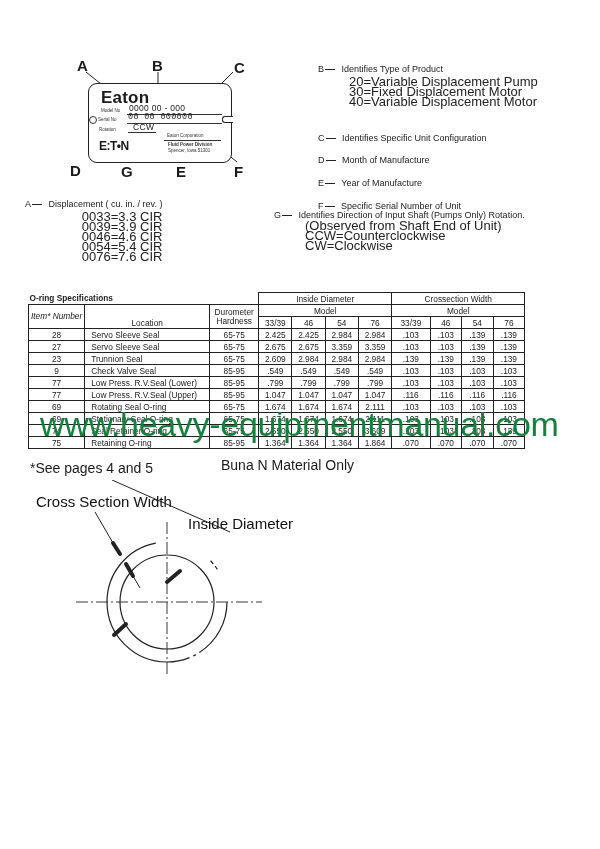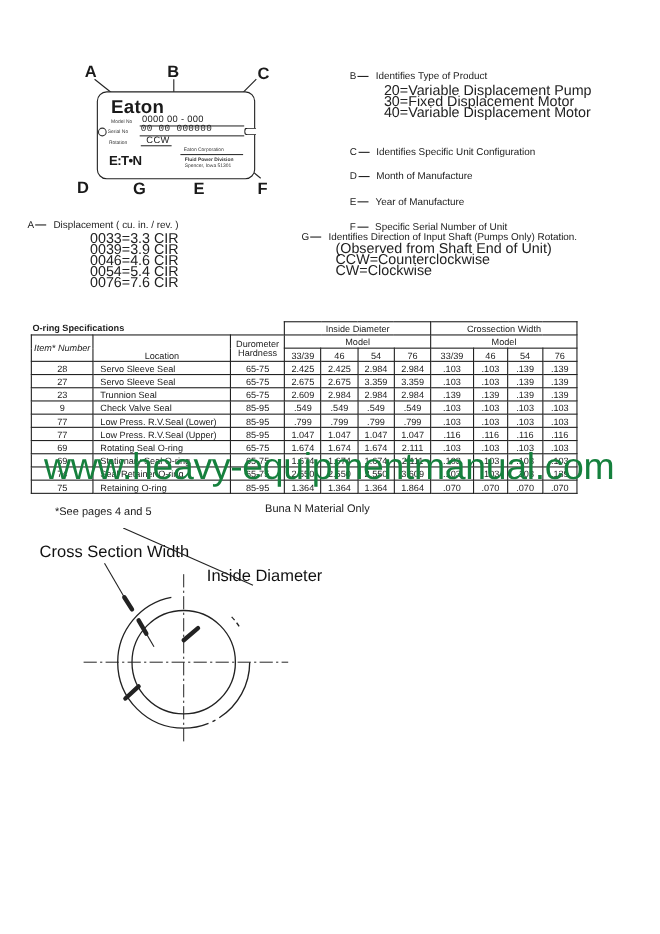--- a/index.html
+++ b/index.html
@@ -18,21 +18,21 @@
   .legend .dash { display:inline-block; width:10px; border-top:1.5px solid #222; vertical-align:middle; margin:0 4px 0 1px; }
   .sub { font-size:13px; line-height:10px; }
   table.spec { position:absolute; left:28px; top:292px; border-collapse:collapse;
                font-size:8.3px; color:#222; }
   table.spec td, table.spec th { border:1px solid #222; padding:0 2px; height:11px;
                font-weight:normal; white-space:nowrap; }
   table.spec th { font-size:8.3px; }
   table.spec td.num { text-align:center; }
   table.spec td.loc { text-align:left; padding-left:6px; }
   table.spec .noborder { border:none; }
-  .footnote { font-size:10px;margin-left:20px; }
+  .footnote { font-size:14px; }
   .watermark { left:40px; top:405px; font-size:34px; color:#15803d; letter-spacing:-0.3px;
                white-space:nowrap; font-family:"Liberation Sans", sans-serif; }
   .diag-label { font-size:15px; color:#111; }
 </style>
 </head>
 <body>
 
 <div class="abs" style="left:0;top:0;width:300px;height:185px;">
   <svg class="abs" style="left:0;top:0" width="300" height="185">
     <g stroke="#222" stroke-width="1" fill="none">

